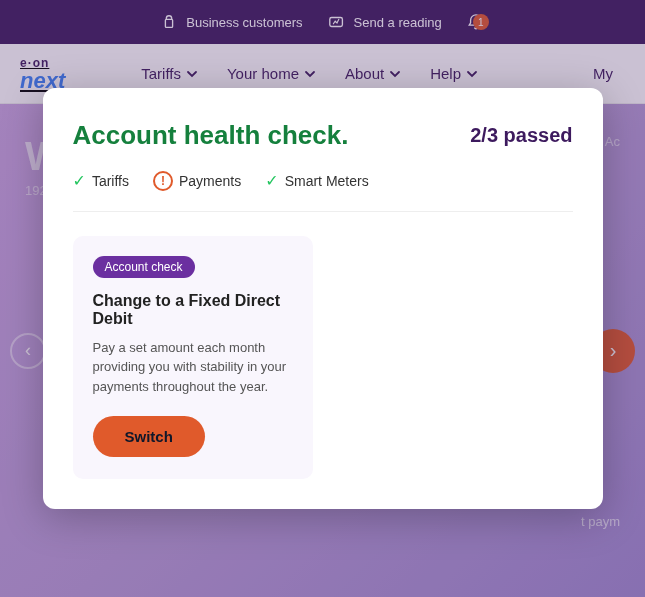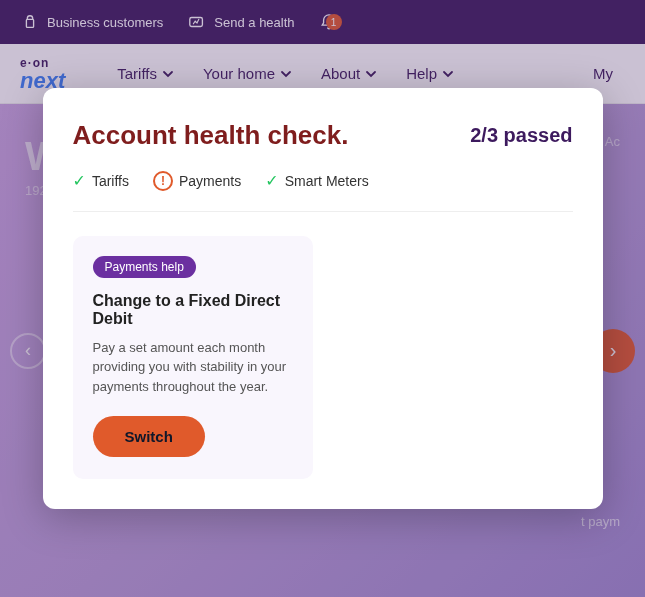--- a/index.html
+++ b/index.html
@@ -11,21 +11,21 @@
       position: relative;
       background: #f0eaf5;
     }
 
     
     .top-bar {
       background: #3d1a5e;
       height: 44px;
       display: flex;
       align-items: center;
-      justify-content: flex-start;
+      justify-content: center;
       padding: 0 20px;
       gap: 24px;
     }
     .top-bar-item {
       display: flex;
       align-items: center;
       gap: 7px;
       color: #fff;
       font-size: 13px;
       cursor: pointer;
@@ -59,21 +59,22 @@
     .nav-bar {
       background: #fff;
       height: 60px;
       display: flex;
       align-items: center;
       padding: 0 20px;
       gap: 0;
       border-bottom: 1px solid #eee;
     }
     .logo {
-      margin-right: 40px;
+      margin-right: 64px;
+      text-decoration: underline;
     }
     .logo-text-eon {
       font-size: 12px;
       color: #3d1a5e;
       font-weight: bold;
       letter-spacing: 1px;
     }
     .logo-text-next {
       font-size: 22px;
       color: #3b82f6;
@@ -206,21 +207,21 @@
     }
     .modal-header {
       display: flex;
       align-items: flex-start;
       justify-content: space-between;
       margin-bottom: 20px;
     }
     .modal-title {
       font-size: 26px;
       font-weight: bold;
-      color: #7f1d1d;
+      color: #15803d;
     }
     .modal-passed {
       font-size: 20px;
       color: #3d1a5e;
       font-weight: 600;
       margin-top: 4px;
     }
     .modal-checks {
       display: flex;
       gap: 24px;
@@ -304,21 +305,21 @@
     </span>
     <span>Business customers</span>
   </div>
   <div class="top-bar-item">
     <span class="top-bar-icon">
       <svg viewBox="0 0 20 20" fill="none" width="18" height="18">
         <rect x="2" y="5" width="14" height="10" rx="2" stroke="white" stroke-width="1.5"></rect>
         <path d="M6 12l2-3 2 2 2-4" stroke="white" stroke-width="1.3" stroke-linecap="round"></path>
       </svg>
     </span>
-    <span>Send a health</span>
+    <span>Send a reading</span>
   </div>
   <div class="top-bar-item notification-wrap">
     <span class="top-bar-icon">
       <svg viewBox="0 0 20 20" fill="none" width="18" height="18">
         <path d="M10 2a6 6 0 00-6 6v3l-1.5 2.5h15L16 11V8a6 6 0 00-6-6z" stroke="white" stroke-width="1.5"></path>
         <path d="M8.5 16a1.5 1.5 0 003 0" stroke="white" stroke-width="1.5"></path>
       </svg>
     </span>
     <span class="notification-badge">1</span>
   </div>
@@ -385,19 +386,19 @@
       <div class="check-item">
         <span class="check-icon-warn">!</span>
         <span>Payments</span>
       </div>
       <div class="check-item">
         <span class="check-icon-ok">✓</span>
         <span>Smart Meters</span>
       </div>
     </div>
     <div class="card">
-      <div class="card-badge">Payments help</div>
+      <div class="card-badge">Account check</div>
       <div class="card-title">Change to a Fixed Direct Debit</div>
       <div class="card-desc">Pay a set amount each month providing you with stability in your payments throughout the year.</div>
       <button class="switch-btn">Switch</button>
     </div>
   </div>
 </div>
 
 </body></html>

